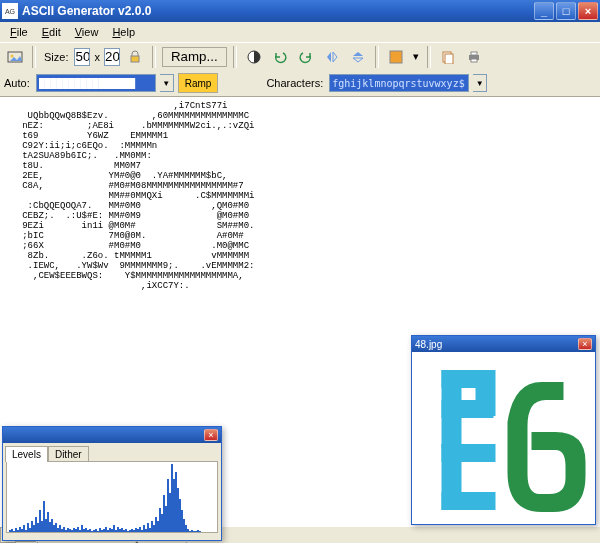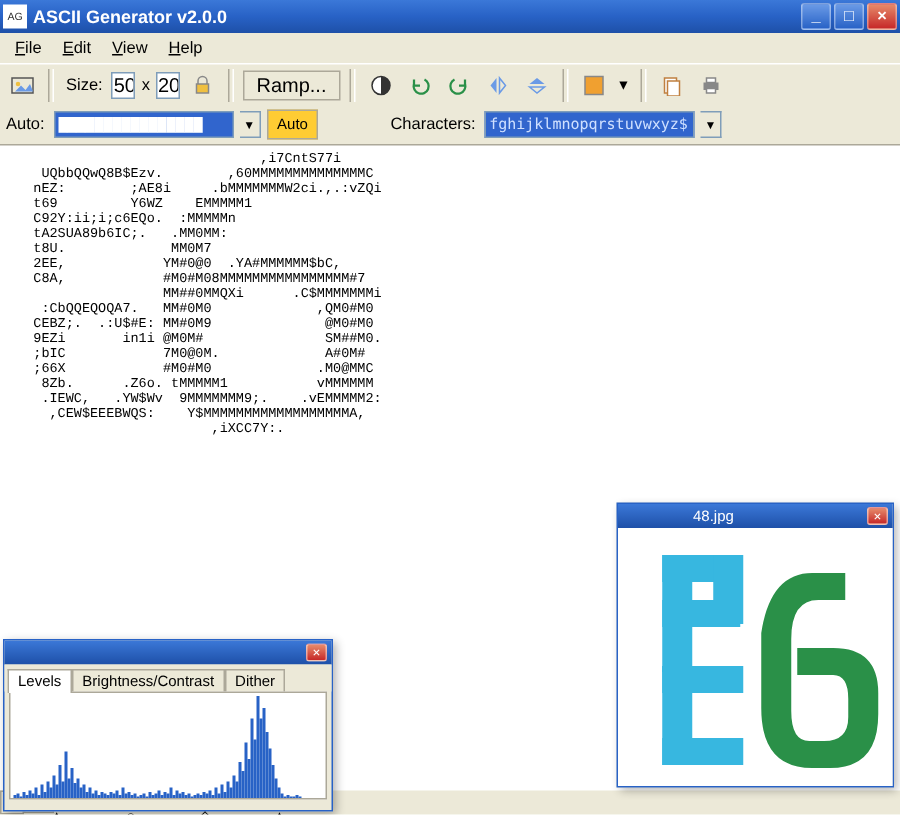--- a/index.html
+++ b/index.html
@@ -24,21 +24,21 @@
   .ramp-lbl, .chars-lbl { margin-right: 2px; }
   .ramp-field, .chars-field { height: 18px; border: 1px solid #7f9db9; font-family: monospace; font-size: 10px; padding: 0 2px; }
   .ramp-field { width: 120px; background: #3165cd; color: #fff; }
   .chars-field { width: 140px; background: #3165cd; color:#cfe0ff;}
   .ramp-arrow { width:14px; height:18px; border:1px solid #7f9db9; background:#ece9d8; display:inline-flex; align-items:center; justify-content:center; font-size:8px; border-left:none;}
   .auto-btn { height: 20px; padding: 0 6px; background: #ffcc33; border: 1px solid #aca899; font-size:10px;}
   .canvas { position: absolute; top: 96px; left: 0; right: 0; bottom: 0; background: #fff; border-top: 1px solid #aca899; overflow:hidden;}
   .ascii { font-family: "Courier New", monospace; font-size: 9px; line-height: 10px; white-space: pre; padding: 4px 6px; color: #000; letter-spacing:0;}
   .float-win { position: absolute; background: #ece9d8; border: 1px solid #2862c6; box-shadow: 2px 2px 6px rgba(0,0,0,0.3); }
   .float-title { background: linear-gradient(to bottom, #3b78d8, #1e50a8); color: #fff; height: 16px; display: flex; align-items: center; padding: 0 3px; font-size: 10px; }
-  .float-title-text { flex:1;margin-left:47px; }
+  .float-title-text { flex:1; }
   .float-close { width: 14px; height: 12px; background: linear-gradient(to bottom,#e68a6a,#c62828); color:#fff; font-size:9px; display:flex; align-items:center; justify-content:center; border-radius:2px; border:1px solid rgba(255,255,255,0.5);}
   #levels-win { left: 2px; bottom: 2px; width: 220px; height: 115px; }
   .tabs { display: flex; background: #ece9d8; padding: 2px 2px 0 2px; gap:0;}
   .tab { padding: 2px 6px; font-size: 10px; border: 1px solid #aca899; border-bottom: none; background: #ece9d8; position:relative; top:1px;}
   .tab.active { background: #fff; z-index:2;}
   .histo-body { background: #fff; margin: 0 3px 3px 3px; border: 1px solid #aca899; height: 72px; position: relative; display:flex; align-items:flex-end; padding:0 2px;}
   .histo-bar { width: 1px; background: #2862c6; display:inline-block; margin:0;}
   .histo-icons { display:flex; justify-content:space-around; padding:2px 10px;}
   .hi { width:14px; height:12px; font-size:10px; display:flex; align-items:center; justify-content:center;}
   #preview-win { right: 4px; bottom: 18px; width: 185px; height: 190px; }
@@ -141,21 +141,21 @@
         <rect x="4" y="2" width="6" height="3" fill="#fff" stroke="#888"></rect>
         <rect x="4" y="9" width="6" height="3" fill="#fff" stroke="#888"></rect>
       </svg>
     </span>
 </div>
 
 <div class="toolbar2">
   <span class="ramp-lbl">Auto:</span>
   <input class="ramp-field" value="████████████████" style="">
   <span class="ramp-arrow">▼</span>
-  <button class="auto-btn">Auto</button>
+  <button class="auto-btn">Ramp</button>
   <span style="flex:0 0 40px"></span>
   <span class="chars-lbl">Characters:</span>
   <input class="chars-field" value="fghijklmnopqrstuvwxyz$" style="">
   <span class="ramp-arrow">▼</span>
 </div>
 
 <div class="canvas">
   <pre class="ascii">                               ,i7CntS77i
     UQbbQQwQ8B$Ezv.        ,60MMMMMMMMMMMMMMC
    nEZ:        ;AE8i     .bMMMMMMMW2ci.,.:vZQi
@@ -182,21 +182,20 @@
   </div>
 </div>
 
 <div id="levels-win" class="float-win">
   <div class="float-title">
     <span class="float-title-text"></span>
     <span class="float-close">×</span>
   </div>
   <div class="tabs">
     <div class="tab active">Levels</div>
-    <div class="tab">Brightness/Contrast</div>
     <div class="tab">Dither</div>
   </div>
   <div class="histo-body" id="histo">
       <span class="histo-bar" style="height: 2px; width: 2px;"></span>
       <span class="histo-bar" style="height: 3px; width: 2px;"></span>
       <span class="histo-bar" style="height: 1px; width: 2px;"></span>
       <span class="histo-bar" style="height: 4px; width: 2px;"></span>
       <span class="histo-bar" style="height: 2px; width: 2px;"></span>
       <span class="histo-bar" style="height: 5px; width: 2px;"></span>
       <span class="histo-bar" style="height: 3px; width: 2px;"></span>

